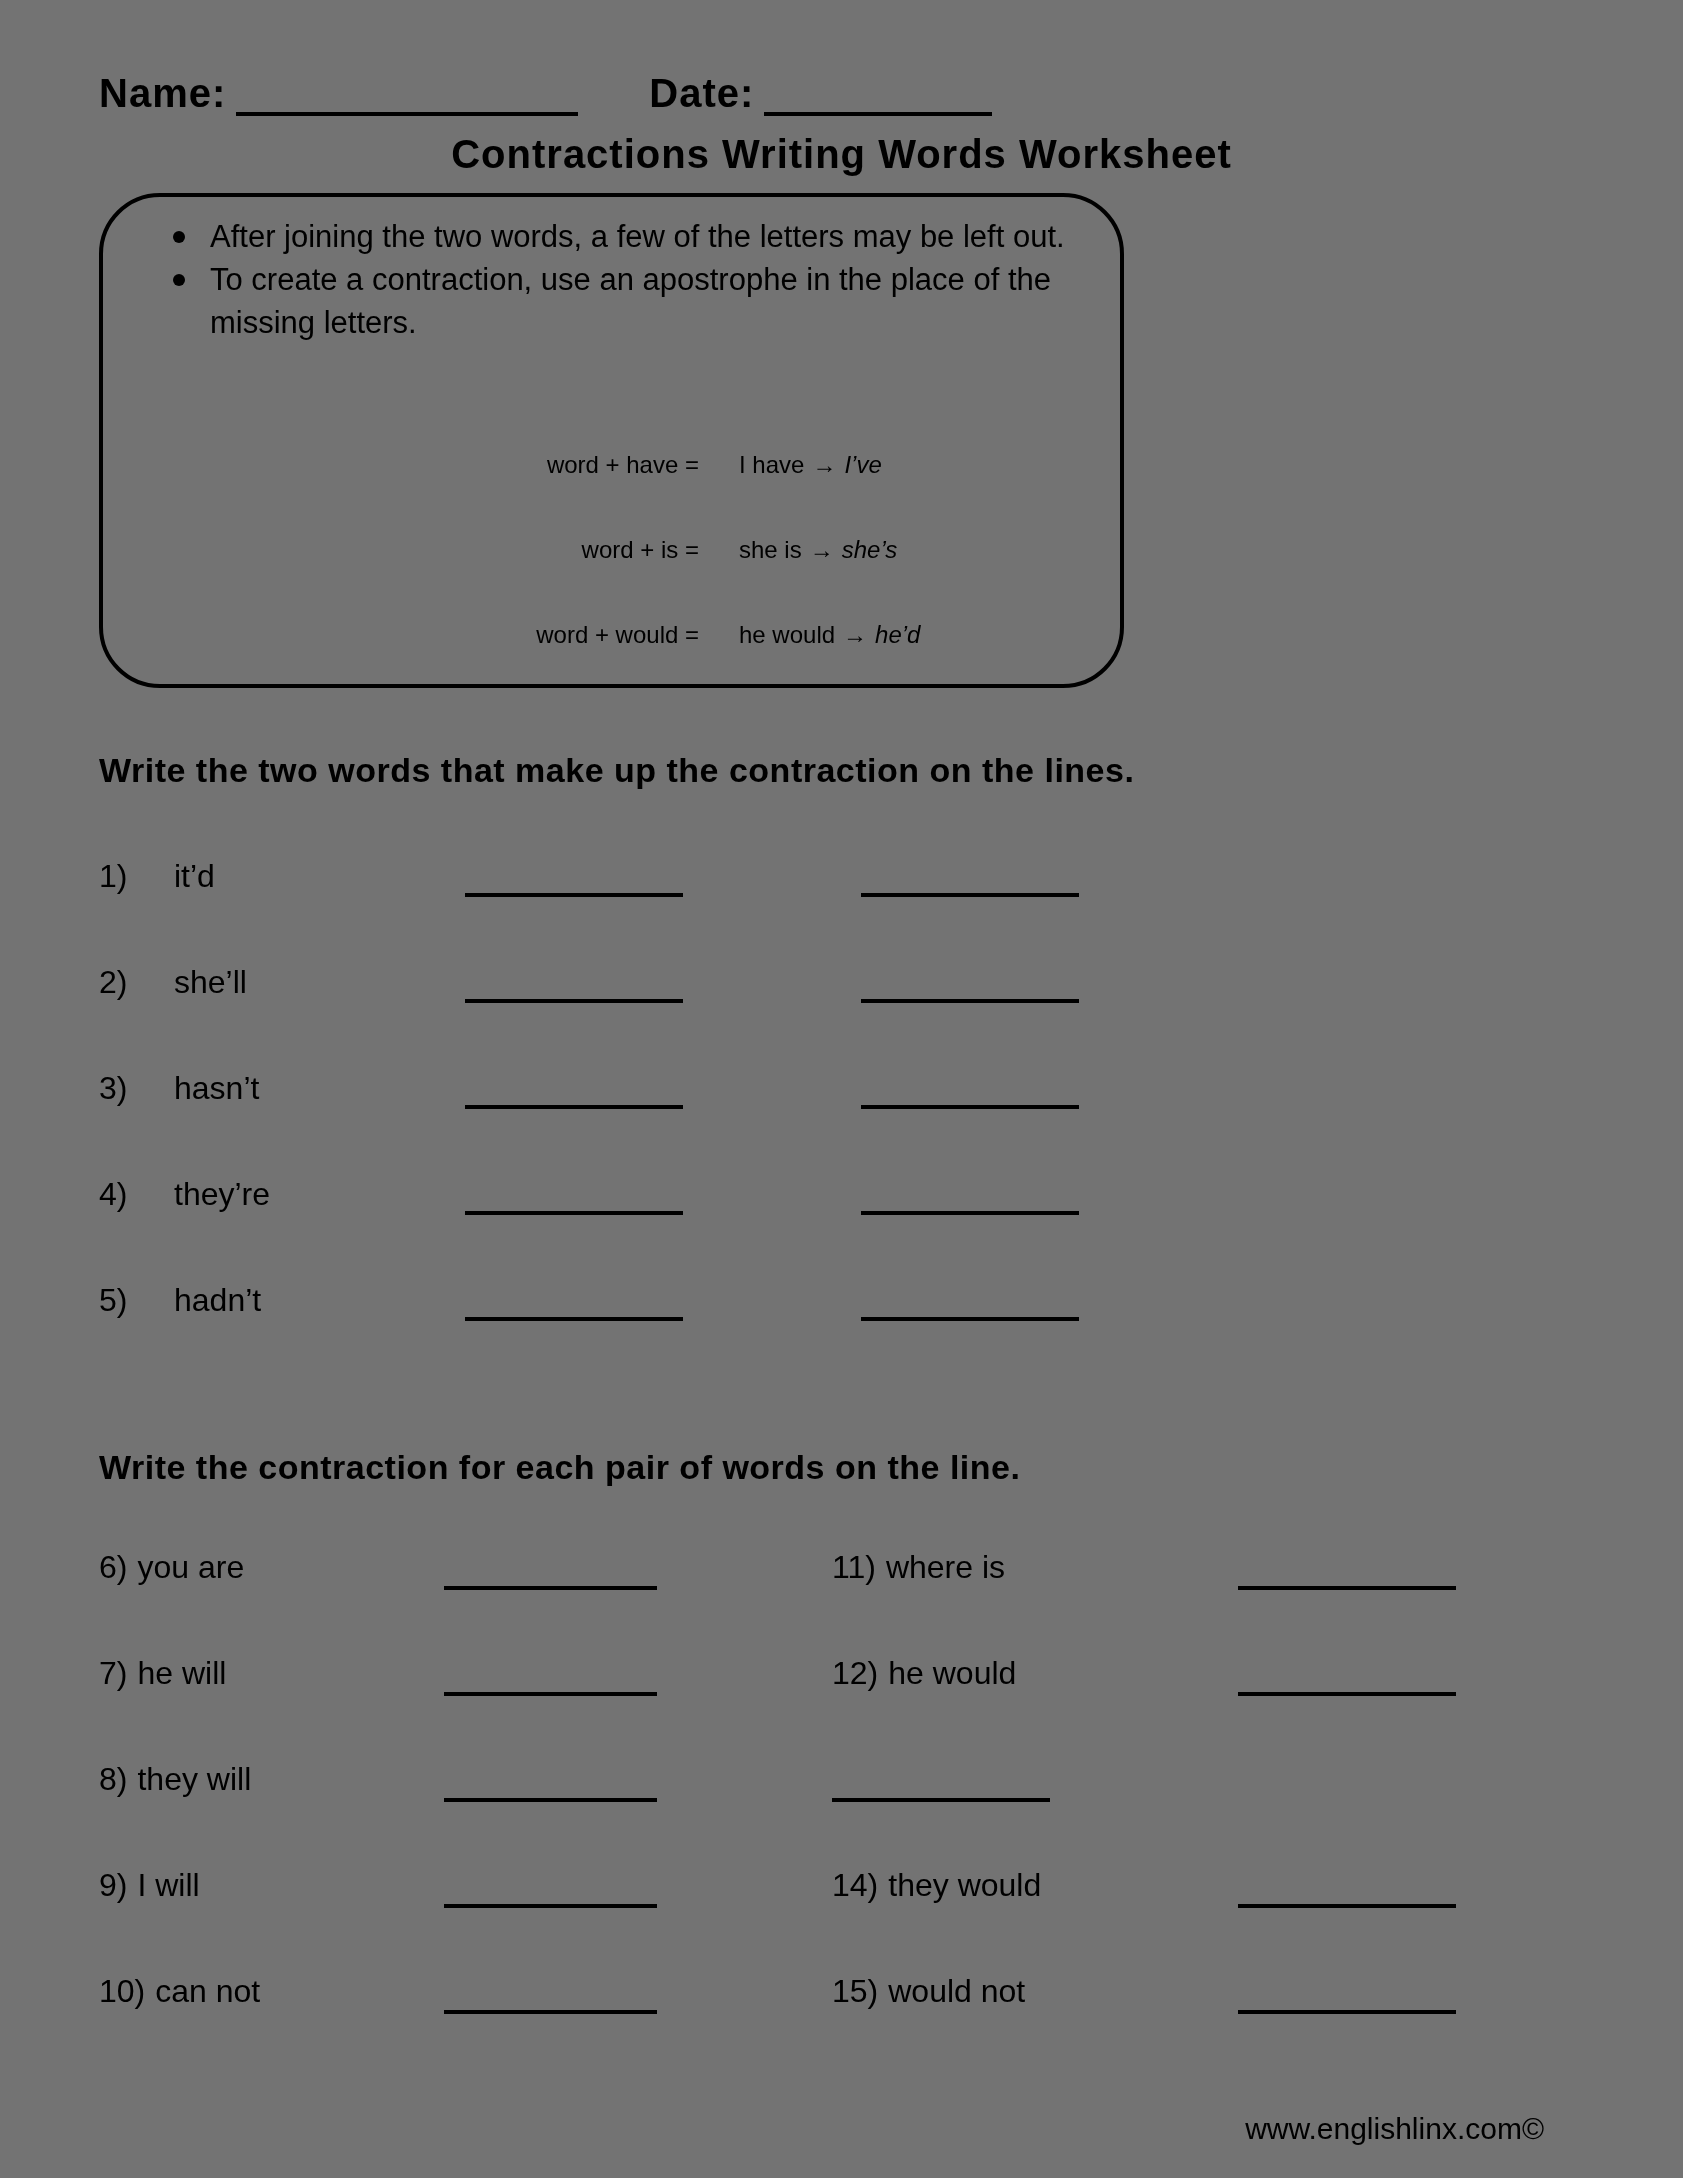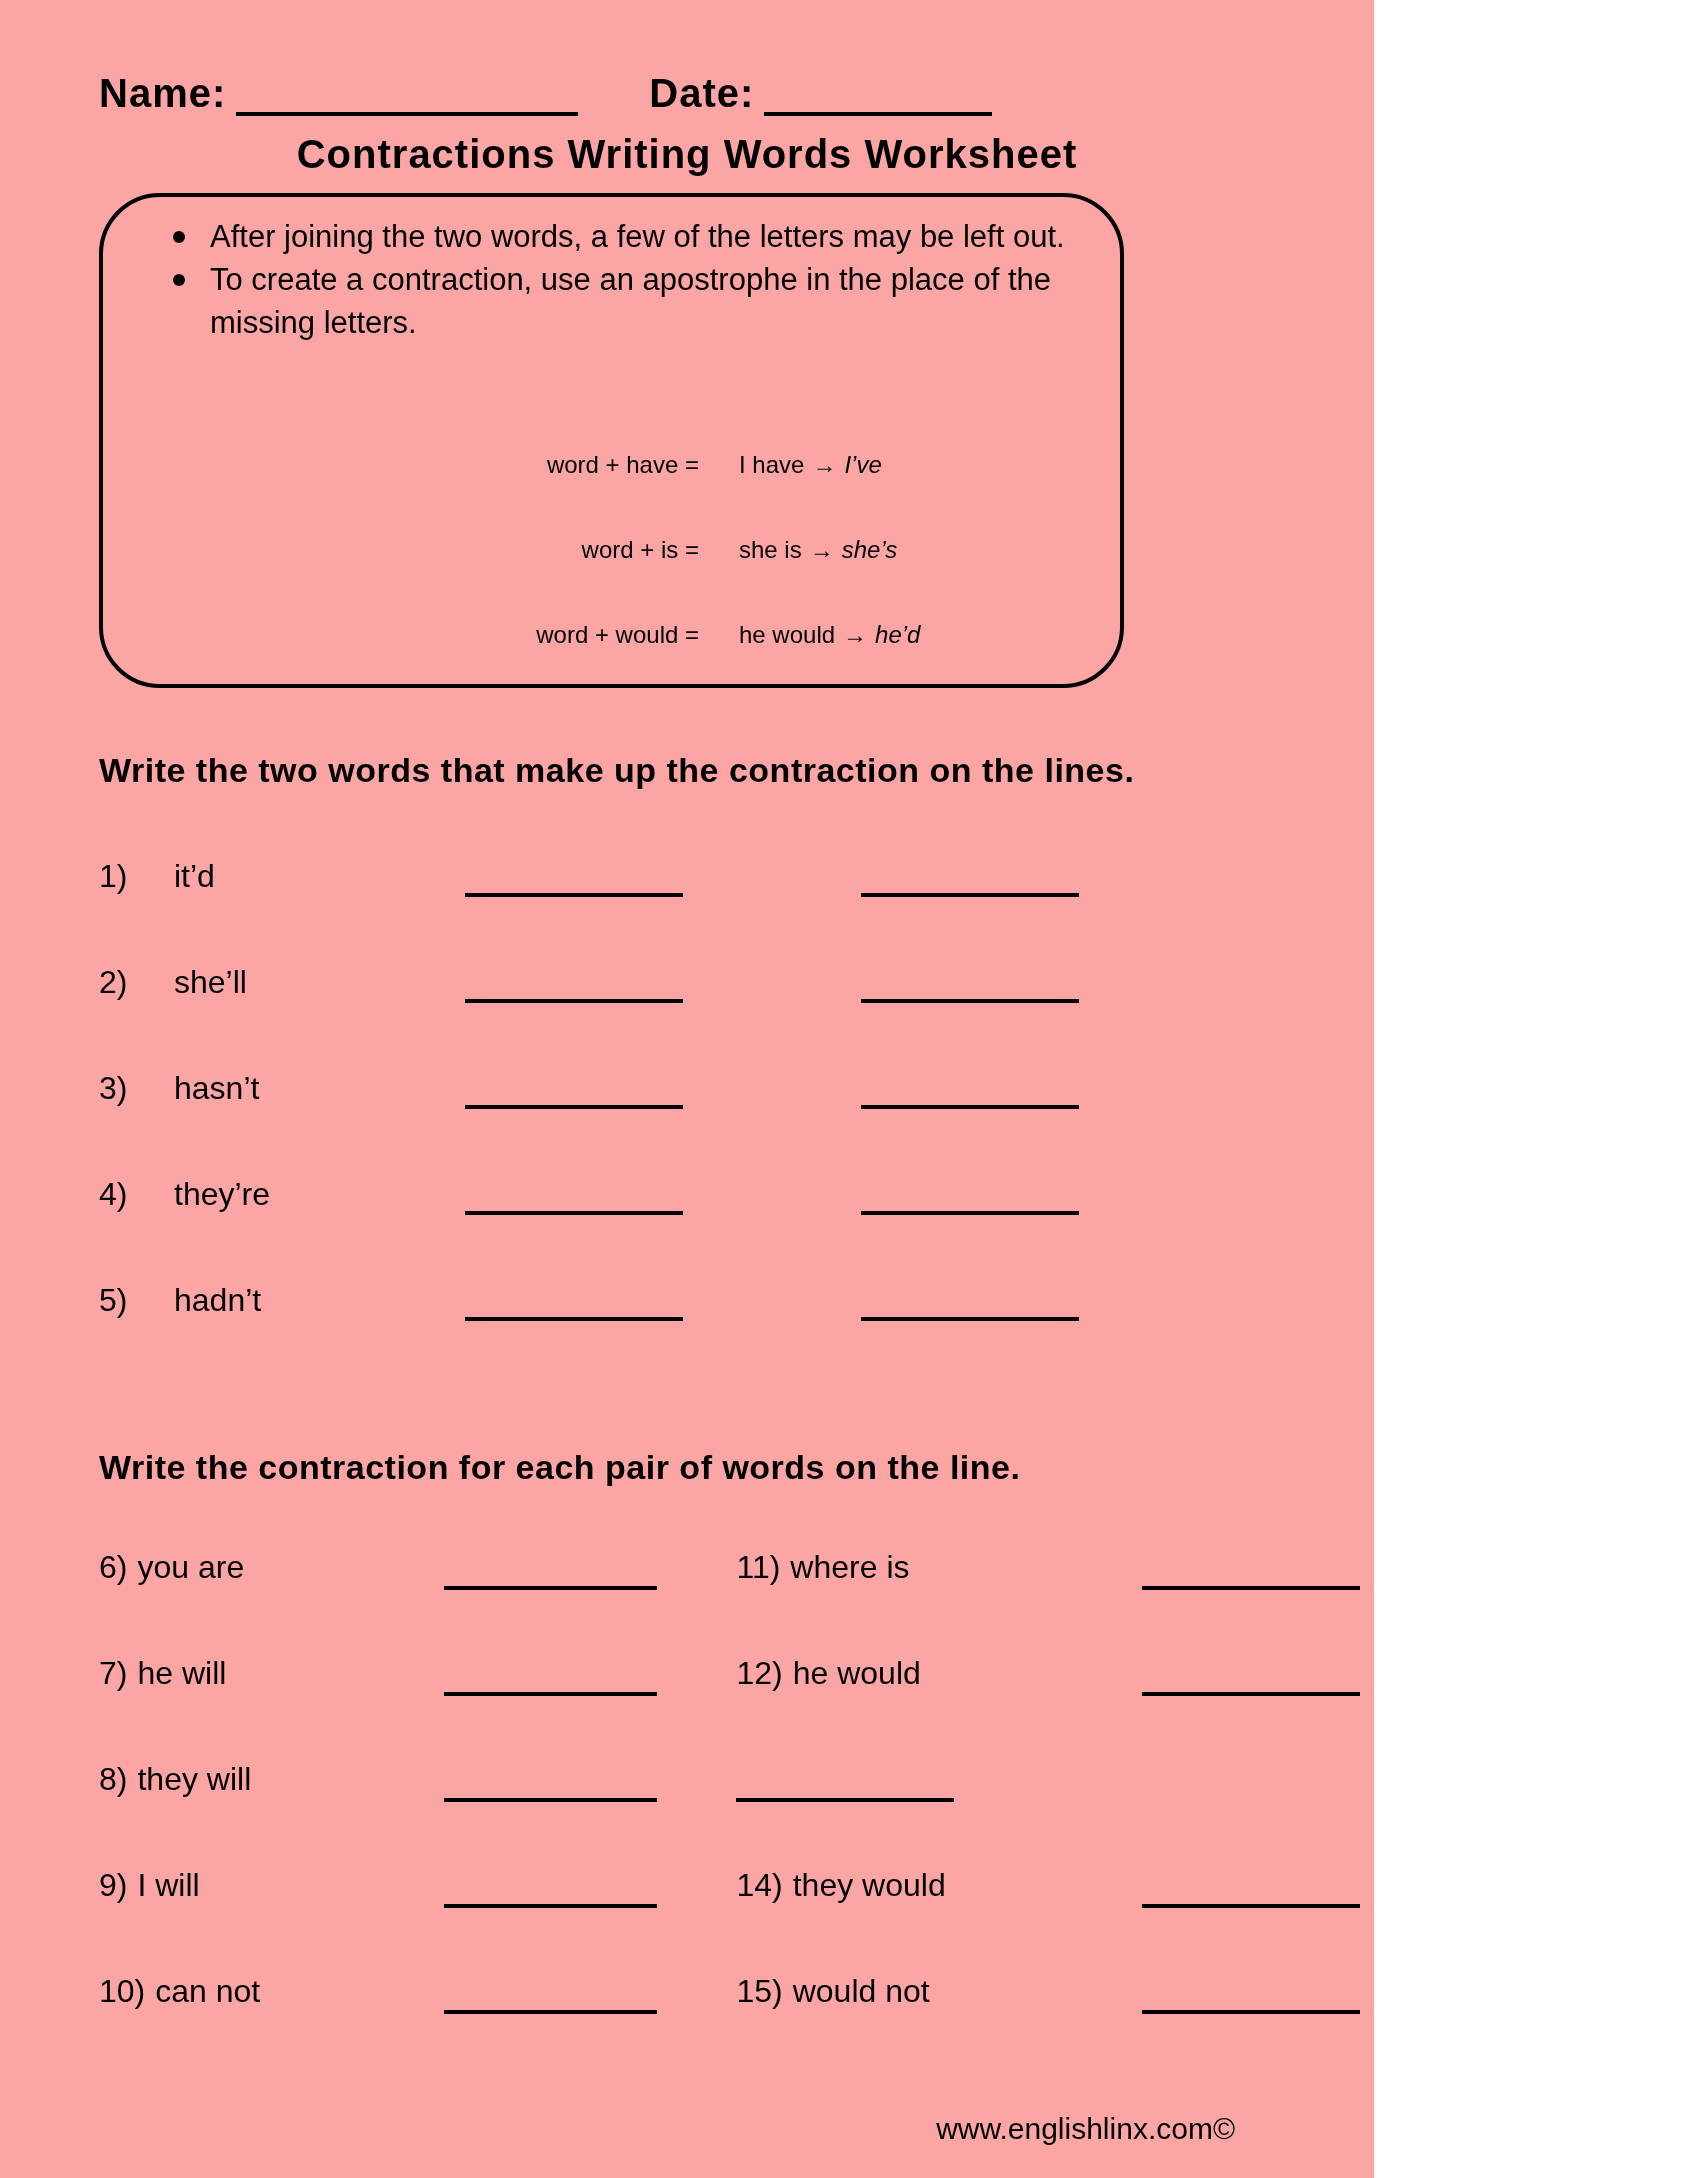--- a/index.html
+++ b/index.html
@@ -1,18 +1,18 @@
 <!DOCTYPE html>
 <html><head>
 <meta charset="utf-8">
 <style>
   * { margin:0; padding:0; box-sizing:border-box; }
   html,body { background:#ffffff; }
   .page {
-    width:1374px; height:2178px; background:#fca5a5; color:#000;
+    width:1683px; height:2178px; background:#737373; color:#000;
     font-family:"Liberation Sans", sans-serif; position:relative; overflow:hidden;
   }
   
   .hdr { display:flex; align-items:flex-end; padding:71px 99px 0 99px; }
   .hdr-label { font-size:40px; font-weight:bold; letter-spacing:1px; }
   .blankline { display:inline-block; border-bottom:4px solid #000; }
   .name-line { width:342px; height:42px; margin-left:10px; }
   .date-label { margin-left:71px; }
   .date-line { width:228px; height:42px; margin-left:10px; }
   
@@ -37,21 +37,21 @@
   
   .sec-heading { margin:63px 0 0 99px; font-size:34px; font-weight:bold; letter-spacing:0.5px; }
   
   .s1-list { margin:65px 0 0 99px; }
   .s1-row { display:flex; align-items:flex-start; height:106px; font-size:32px; line-height:42px; }
   .s1-num { width:75px; }
   .s1-word { width:291px; }
   .s1-blank1 { width:218px; height:42px; border-bottom:4px solid #000; }
   .s1-blank2 { width:218px; height:42px; border-bottom:4px solid #000; margin-left:178px; }
   
-  .s2-cols { display:flex; margin:59px 0 0 99px;gap:16px; }
+  .s2-cols { display:flex; margin:59px 0 0 99px; }
   .s2-col-left { width:733px; }
   .s2-col-right { width:752px; }
   .s2-row { display:flex; align-items:flex-start; height:106px; font-size:32px; line-height:42px; }
   .s2-label-l { width:345px; }
   .s2-label-r { width:406px; }
   .s2-num { margin-right:10px; }
   .s2-blank-l { width:213px; height:44px; border-bottom:4px solid #000; }
   .s2-blank-r { width:218px; height:44px; border-bottom:4px solid #000; }
   
   .footer { position:absolute; right:139px; bottom:32px; font-size:30px; }

